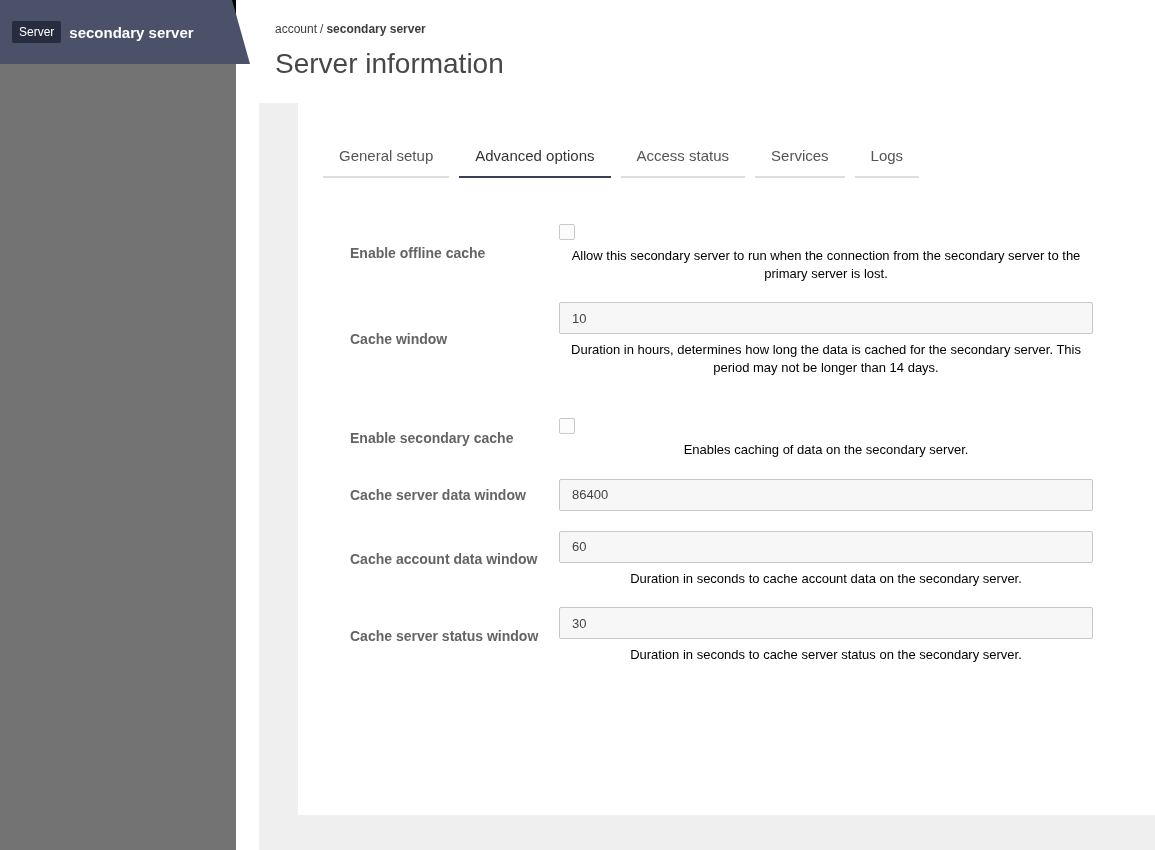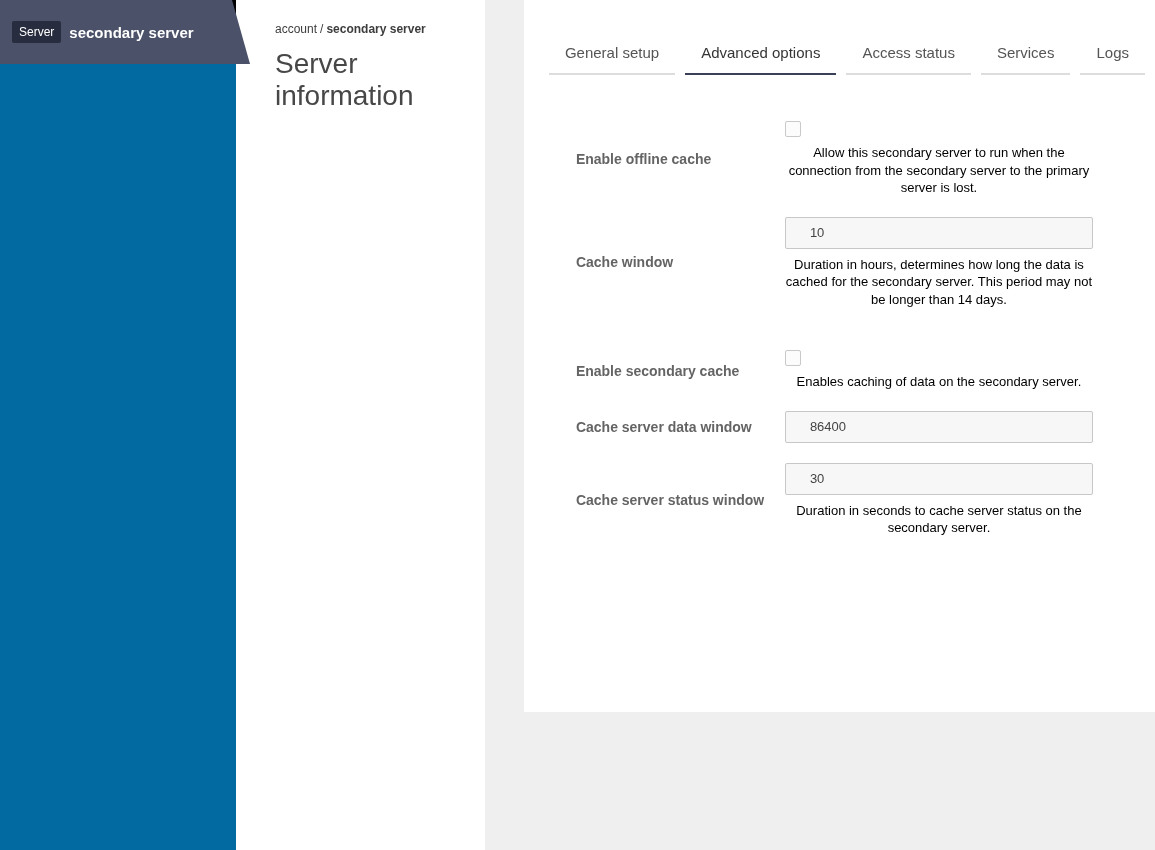--- a/index.html
+++ b/index.html
@@ -1,63 +1,63 @@
 <!DOCTYPE html>
 <html><head>
 <meta charset="utf-8">
 <style>
   * { margin:0; padding:0; box-sizing:border-box; }
   html,body { width:1155px; height:850px; overflow:hidden;
     font-family:"Liberation Sans", sans-serif; background:#fff; }
   .app { display:flex; width:1155px; height:850px; }
 
   
-  .sidebar { position:relative; width:236px; flex:0 0 236px; background:#0369a1;
+  .sidebar { position:relative; width:236px; flex:0 0 236px; background:#737373;
     z-index:1; }
   .sidebar-header { position:absolute; top:0; left:0; width:250px; height:64px;
     background:#4a5169; display:flex; align-items:center; padding:0 12px;
     clip-path:polygon(0 0, calc(100% - 18px) 0, 100% 100%, 0 100%); }
   .server-badge { background:#272c3e; color:#fff; font-size:12px;
     padding:4px 7px; border-radius:2px; }
   .sidebar-title { color:#fff; font-size:15px; font-weight:700; margin-left:8px;
     white-space:nowrap; }
   .sidebar-nav-item { height:37px; background:#000; color:#fff; display:flex;
     align-items:center; padding:0 16px; cursor:pointer; }
   .gear { font-size:15px; margin-right:10px; color:#fff; }
   .sidebar-nav-label { font-size:13px; }
 
   
-  .main { flex:1; display:flex; flex-direction:row; background:#fff; min-width:0; }
+  .main { flex:1; display:flex; flex-direction:column; background:#fff; min-width:0; }
   .main-top { height:103px; padding:22px 0 0 39px; background:#fff; }
   .breadcrumb { font-size:12px; color:#3d3d3d; }
   .breadcrumb .crumb { color:#3d3d3d; text-decoration:none; cursor:pointer; }
   .breadcrumb .sep { margin:0 3px; }
   .breadcrumb .current { font-weight:700; }
   .page-title { margin-top:12px; font-size:28px; font-weight:400; color:#474747; }
 
-  .main-body { flex:1; background:#efefef; padding-left:39px; }
+  .main-body { flex:1; background:#efefef; padding-left:39px;margin-left:23px; }
   .card { background:#fff; height:712px; padding:44px 0 0 25px; }
 
   
   .tabs { display:flex; }
   .tab { font-size:15px; color:#555; padding:0 16px 12px 16px; margin-right:10px;
     border-bottom:2px solid #ddd; cursor:pointer; white-space:nowrap; }
   .tab.active { color:#353535; border-bottom-color:#3a4157; }
 
   
   .form { margin-top:46px; }
   .form-row { display:flex; align-items:center; margin-bottom:20px; }
   .form-row.section-gap { margin-top:42px; }
   .label-cell { width:236px; flex:0 0 236px; padding-left:27px;
     font-size:14px; font-weight:700; color:#646464; }
   .control-cell { flex:1; padding-right:62px; min-width:0; }
   .checkbox { width:16px; height:16px; border:1px solid #c9c9c9; background:#fcfcfc;
     border-radius:2px; cursor:pointer; }
   .text-input { width:100%; height:32px; background:#f7f7f7;
-    border:1px solid #c7c7c7; border-radius:2px; padding:0 24px;
+    border:1px solid #c7c7c7; border-radius:2px; padding:0 12px;
     font-family:"Liberation Sans", sans-serif; font-size:13px; color:#444; }
   .desc { margin-top:7px; font-size:13px; color:#000000; line-height:1.35;
     max-width:560px;text-align:center; }
 </style>
 </head>
 <body>
 
 <div class="app">
 
   <aside class="sidebar">
@@ -116,20 +116,27 @@
             </div>
           </div>
 
           <div class="form-row">
             <div class="label-cell">Cache server data window</div>
             <div class="control-cell">
               <input class="text-input" type="text" value="86400" style="">
             </div>
           </div>
 
+          <div class="form-row">
+            <div class="label-cell">Cache account data window</div>
+            <div class="control-cell">
+              <input class="text-input" type="text" value="60" style="">
+              <div class="desc">Duration in seconds to cache account data on the secondary server.</div>
+            </div>
+          </div>
 
           <div class="form-row">
             <div class="label-cell">Cache server status window</div>
             <div class="control-cell">
               <input class="text-input" type="text" value="30" style="">
               <div class="desc">Duration in seconds to cache server status on the secondary server.</div>
             </div>
           </div>
 
         </div>

